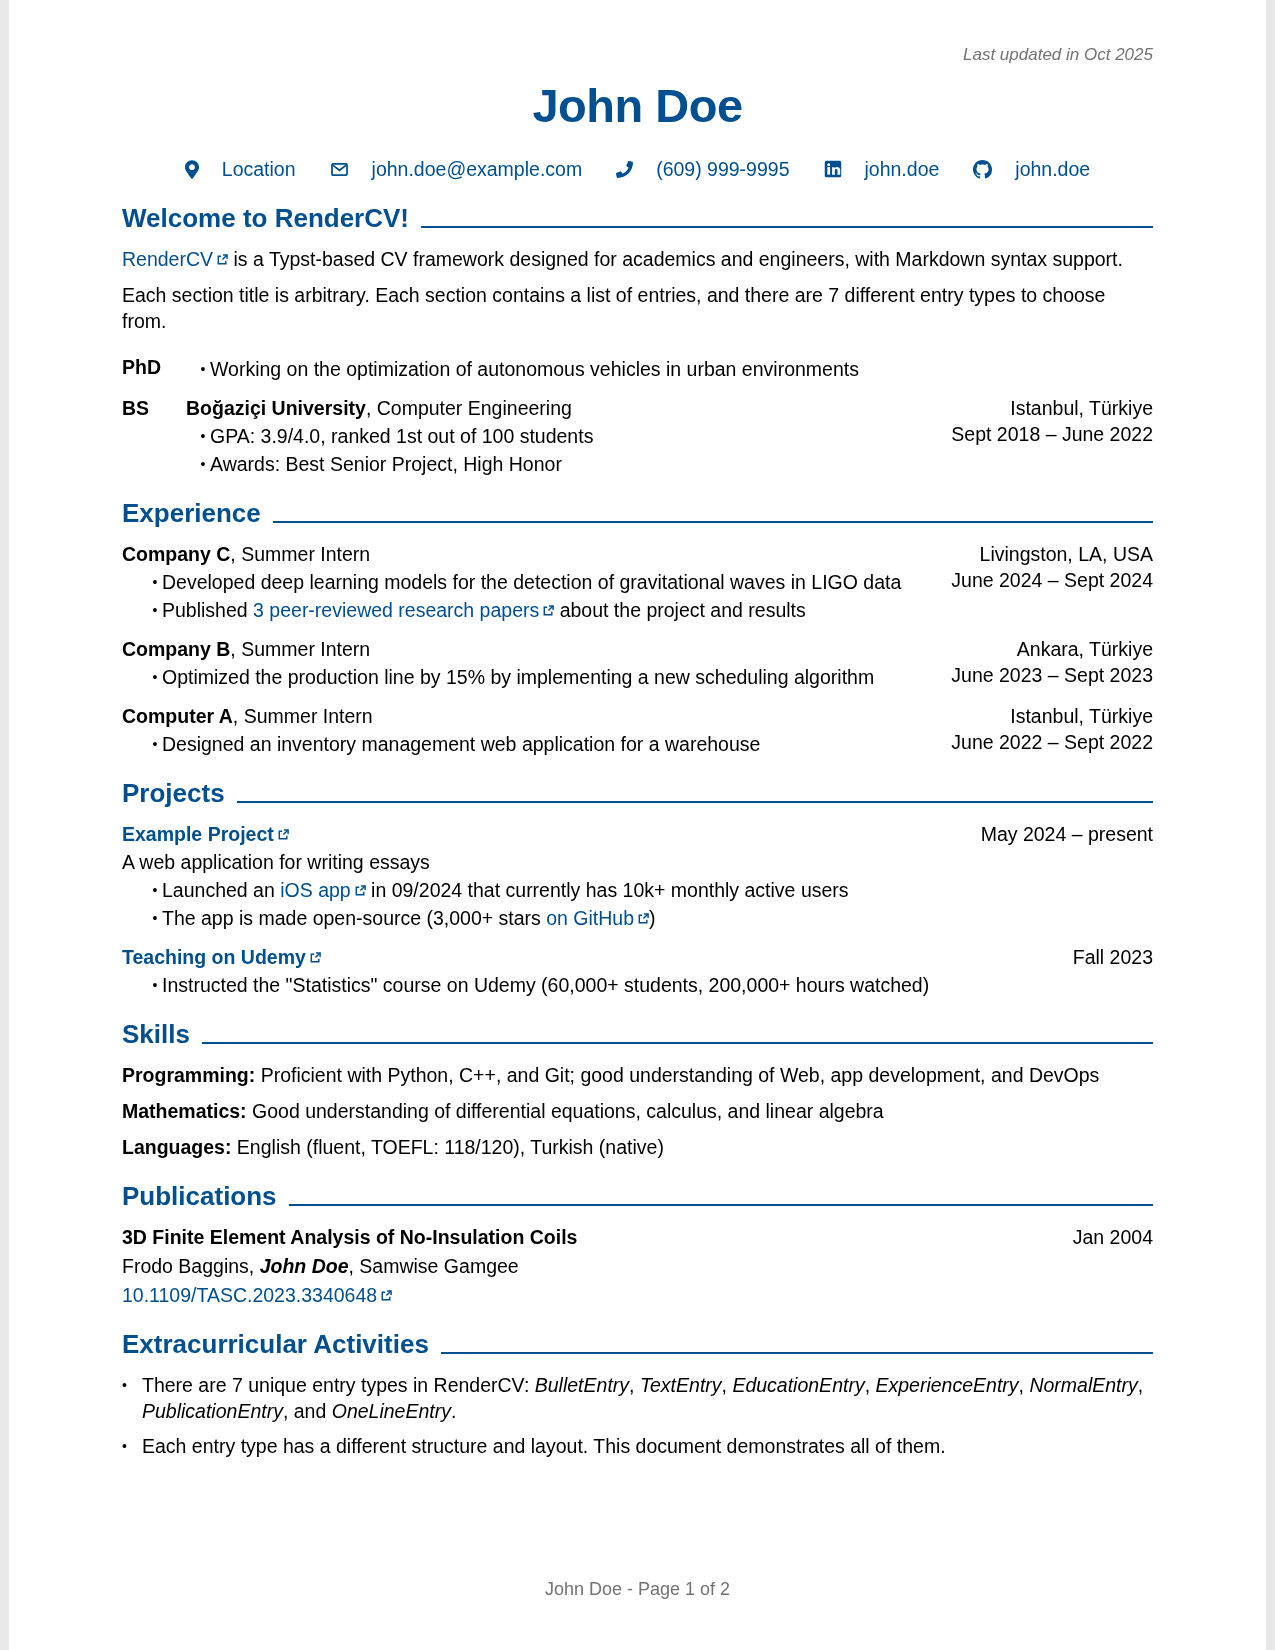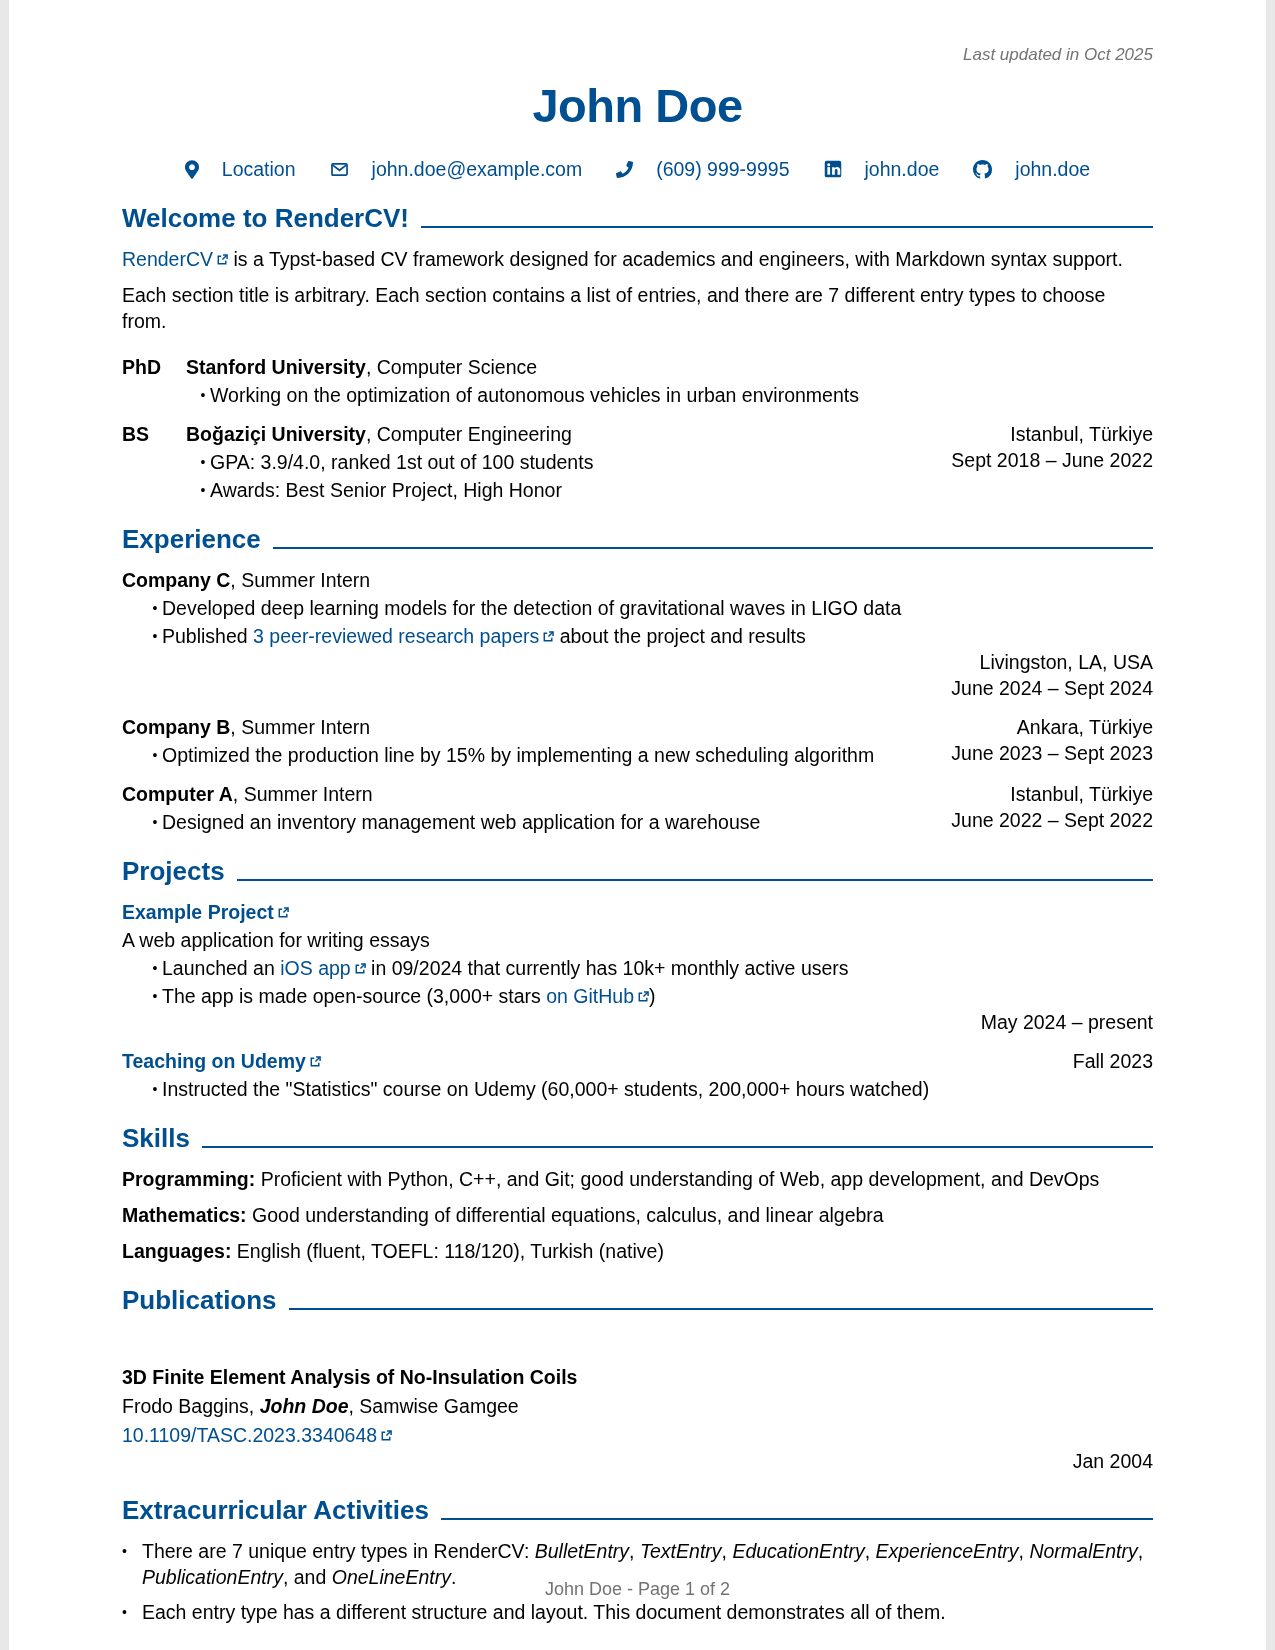--- a/index.html
+++ b/index.html
@@ -29,36 +29,36 @@
   .contact{display:flex;align-items:center;gap:23px;color:var(--primary);text-decoration:none;cursor:pointer;}
   .contact svg{display:block;}
   .sec{margin-top:20px;}
   .sec-head{display:flex;align-items:flex-end;color:var(--primary);}
   .sec-title{font-size:26px;line-height:33px;font-weight:bold;white-space:nowrap;}
   .rule{flex:1;border-bottom:2px solid var(--primary);margin-left:12px;margin-bottom:7px;}
   .sec-body{margin-top:11px;}
   .para{margin-top:10px;}
   .para:first-child{margin-top:0;}
   .entry{display:flex;margin-top:13px;}
-  .entry:first-child{margin-top:0;flex-direction:column;}
+  .entry:first-child{margin-top:0;}
   .entry-main{flex:1;min-width:0;}
   .entry-side{margin-left:18px;text-align:right;white-space:nowrap;}
   .edu-grid{display:flex;}
   .degree{width:64px;flex-shrink:0;font-weight:bold;}
   .edu-content{flex:1;min-width:0;}
   .hl{display:flex;margin-top:2px;}
   .hl .dot{width:14px;flex-shrink:0;text-align:center;font-size:14px;line-height:26px;}
   .hl .hl-text{flex:1;min-width:0;}
   .edu-content .hl{margin-left:10px;}
   .exp-hl{margin-left:26px;}
   .summary{margin-top:2px;}
   .skill-item{margin-top:10px;}
   .skill-item:first-child{margin-top:0;}
   .skill-label{font-weight:bold;}
-  .pub-title{flex:1;font-weight:bold;margin-top:36px;}
+  .pub-title{flex:1;font-weight:bold;}
   .pub-line{margin-top:3px;}
   .xb{display:flex;margin-top:9px;}
   .xb:first-child{margin-top:0;}
   .xb .dot{width:12px;flex-shrink:0;text-align:left;font-size:14px;line-height:26px;margin-right:8px;}
   .footer{
     position:absolute;left:0;bottom:48px;width:100%;text-align:center;
     color:var(--muted);font-size:18px;
   }
   
   .b{font-weight:bold;}
@@ -141,21 +141,20 @@
     </div>
   </div>
 
   <div class="sec">
     <div class="sec-body">
       <div class="entry">
         <div class="entry-main">
           <div class="edu-grid">
             <div class="degree">PhD</div>
             <div class="edu-content">
-              <div><span class="b">Stanford University</span><span>, Computer Science</span></div>
               <div class="hl">
                   <span class="dot">•</span>
                   <span class="hl-text"><span>Working on the optimization of autonomous vehicles in urban environments</span></span>
                 </div>
             </div>
           </div>
         </div>
       </div>
       <div class="entry">
         <div class="entry-main">

